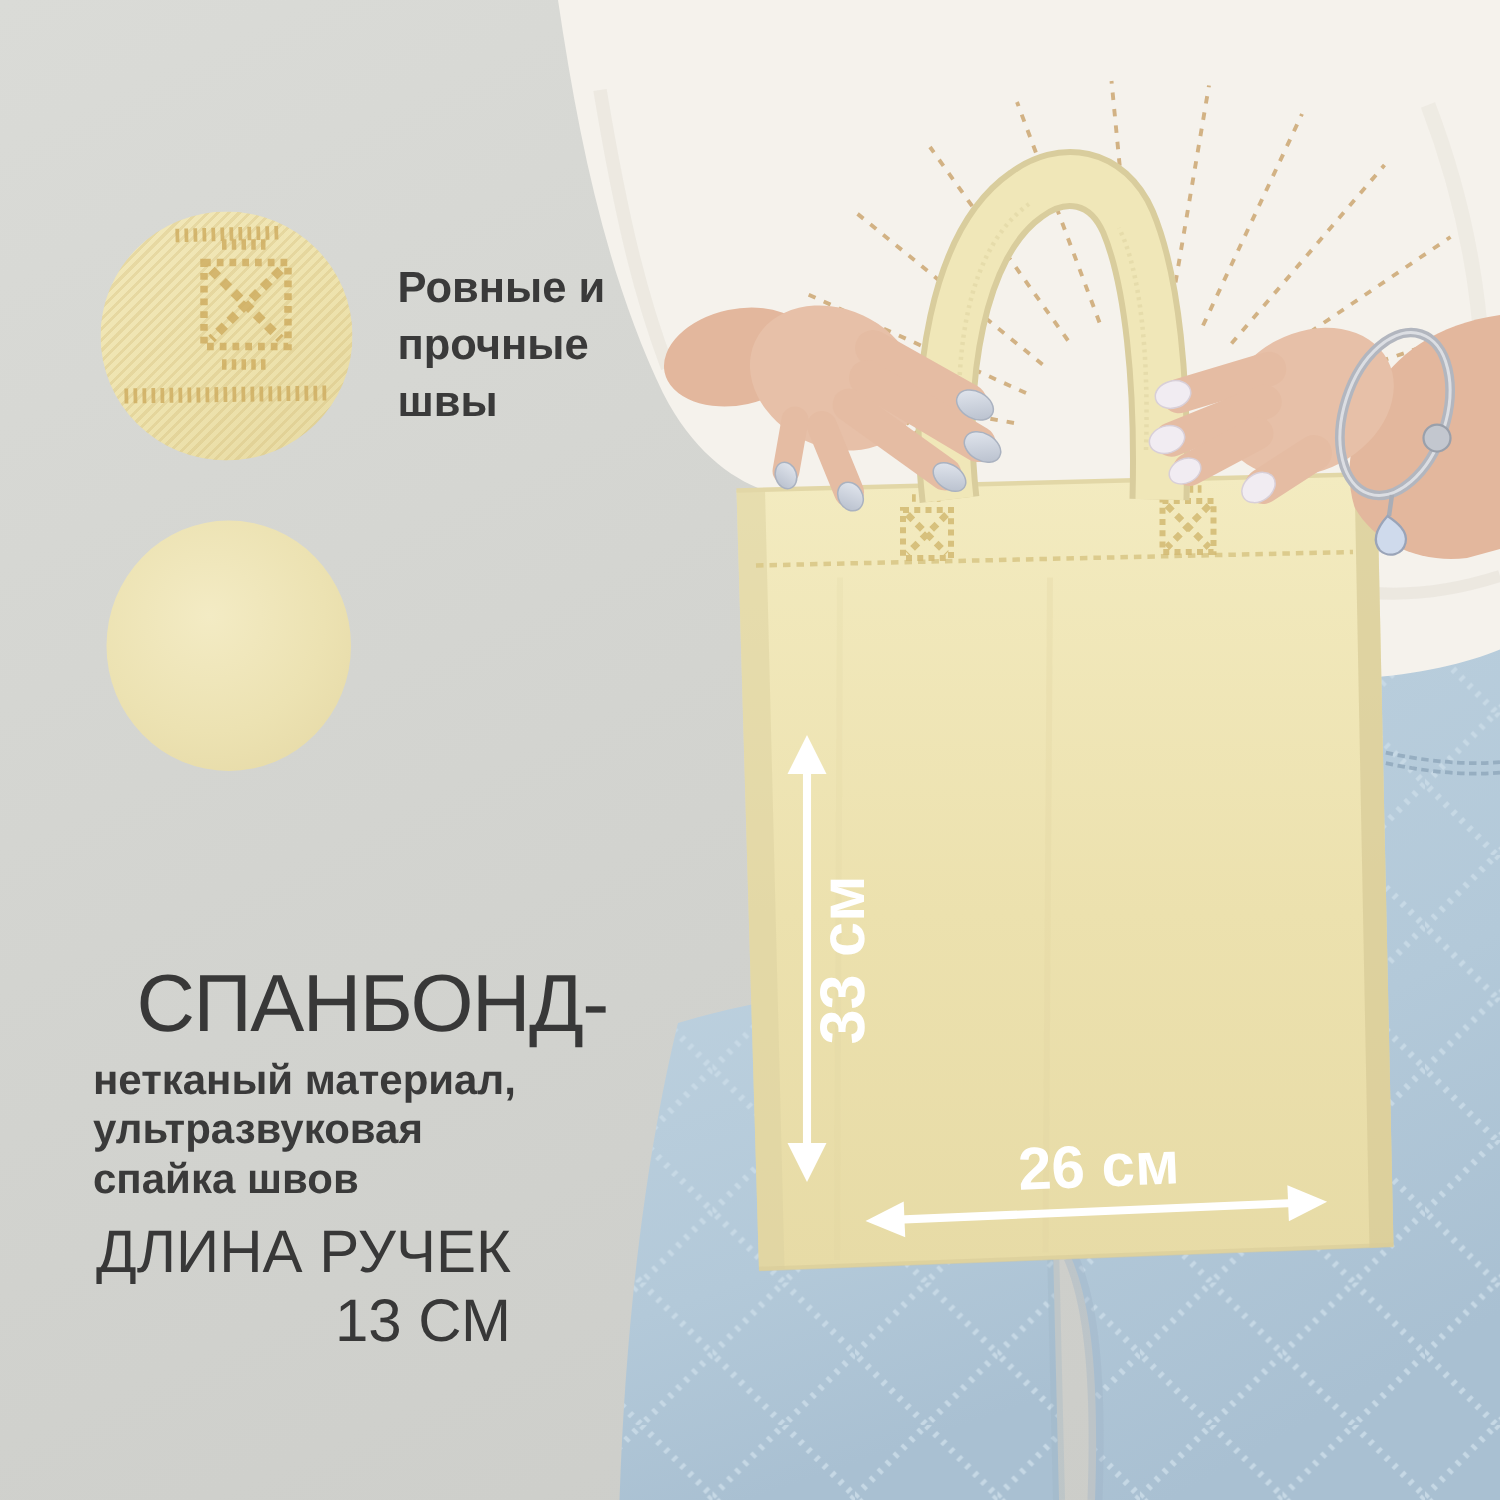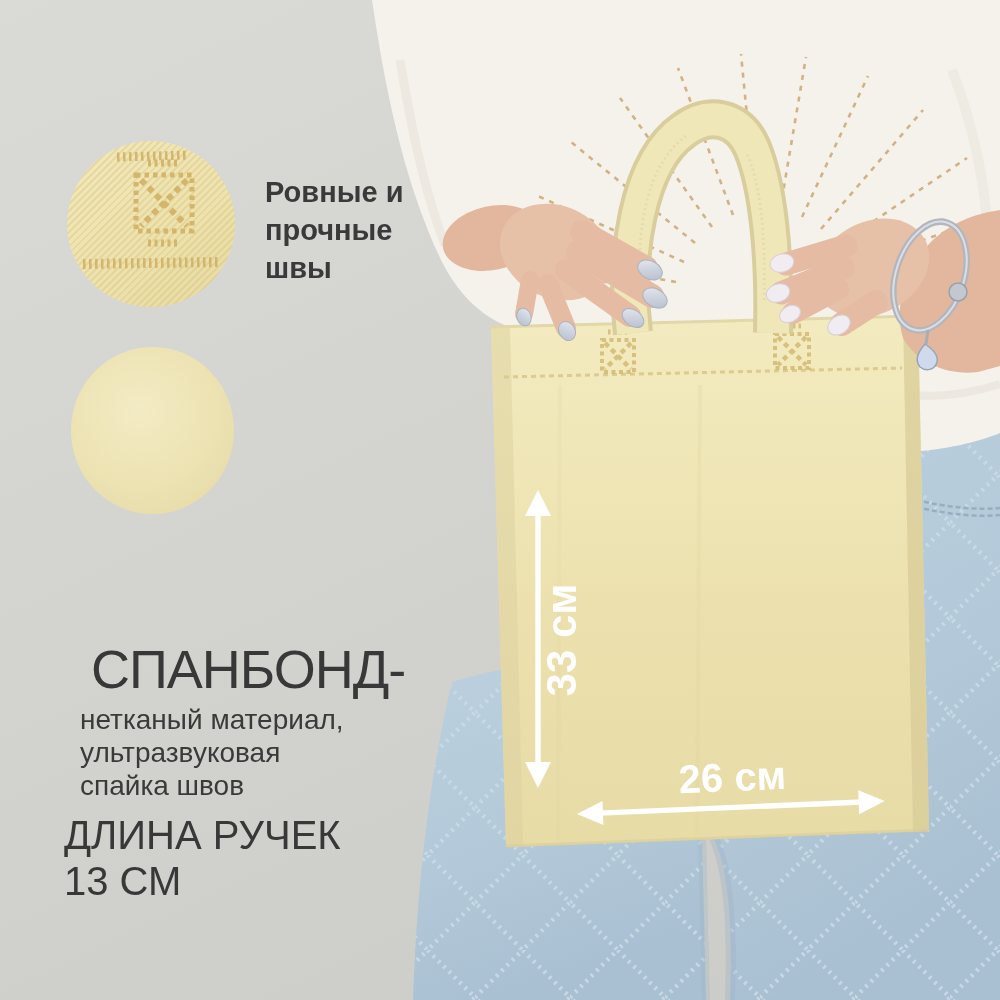--- a/index.html
+++ b/index.html
@@ -24,26 +24,26 @@
     position:absolute;color:#3a3a3a;font-weight:700;font-size:29px;
     line-height:38px;white-space:pre-line;letter-spacing:0;
   }
   .label-seams{left:265px;top:173px;}
   .label-texture{left:266px;top:395px;}
   .material-title{
     position:absolute;left:63px;top:640px;color:#383838;
     font-size:54px;font-weight:400;letter-spacing:-1px;line-height:1.1;margin-left:28px;
   }
   .material-desc{
-    position:absolute;left:80px;top:703px;color:#3a3a3a;
-    font-size:28px;font-weight:400;line-height:33px;white-space:pre-line;
+    position:absolute;left:62px;top:703px;color:#3a3a3a;
+    font-size:28px;font-weight:700;line-height:33px;white-space:pre-line;
   }
   .handle-length{
     position:absolute;left:64px;top:812px;color:#383838;
-    font-size:40px;font-weight:400;line-height:46px;
+    font-size:40px;font-weight:400;line-height:46px;text-align:right;
   }
   .measure-label{font-family:"Liberation Sans",sans-serif;font-weight:700;fill:#ffffff;}
   .measure-h{font-size:42px;}
   .measure-w{font-size:40px;}
 </style>
 </head>
 <body>
 
 <div class="stage">
 

